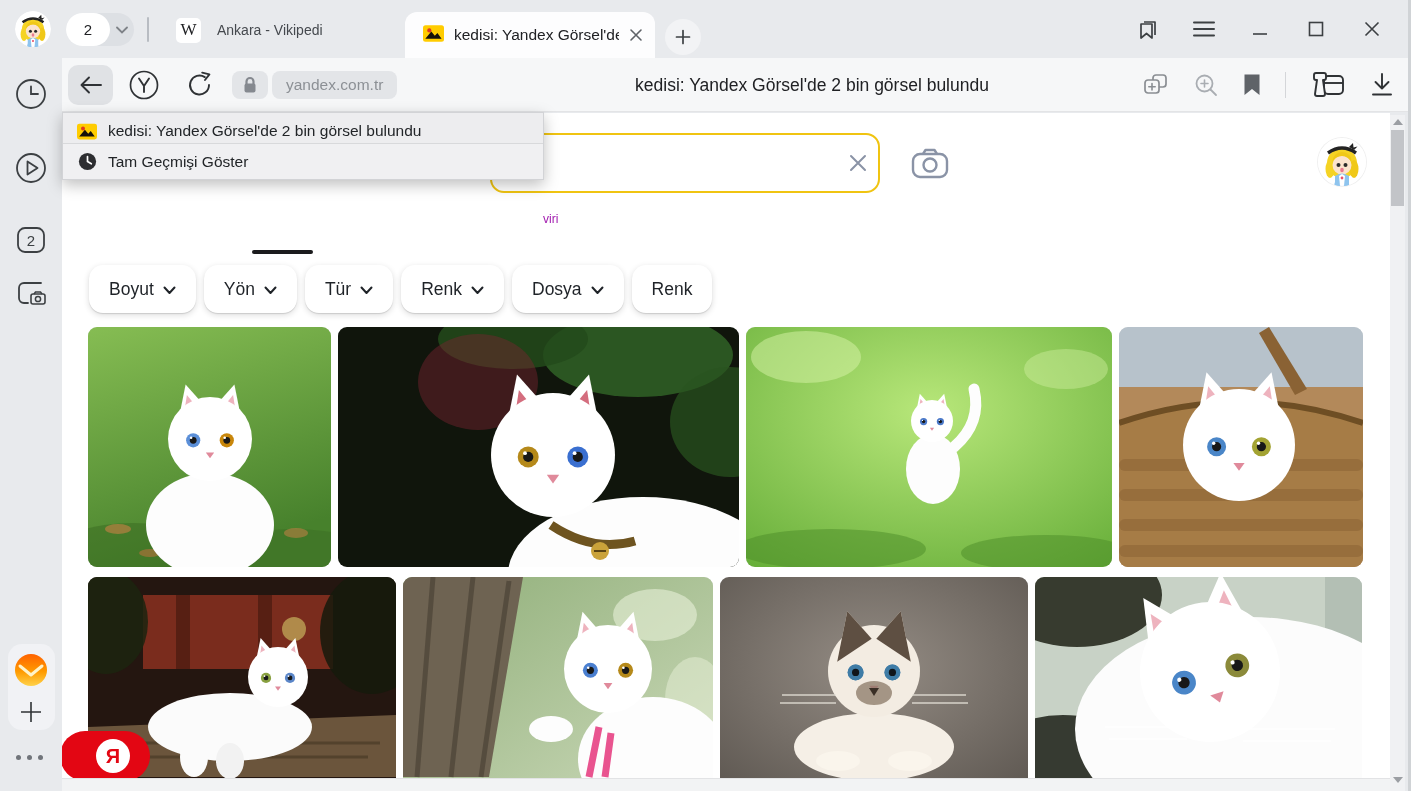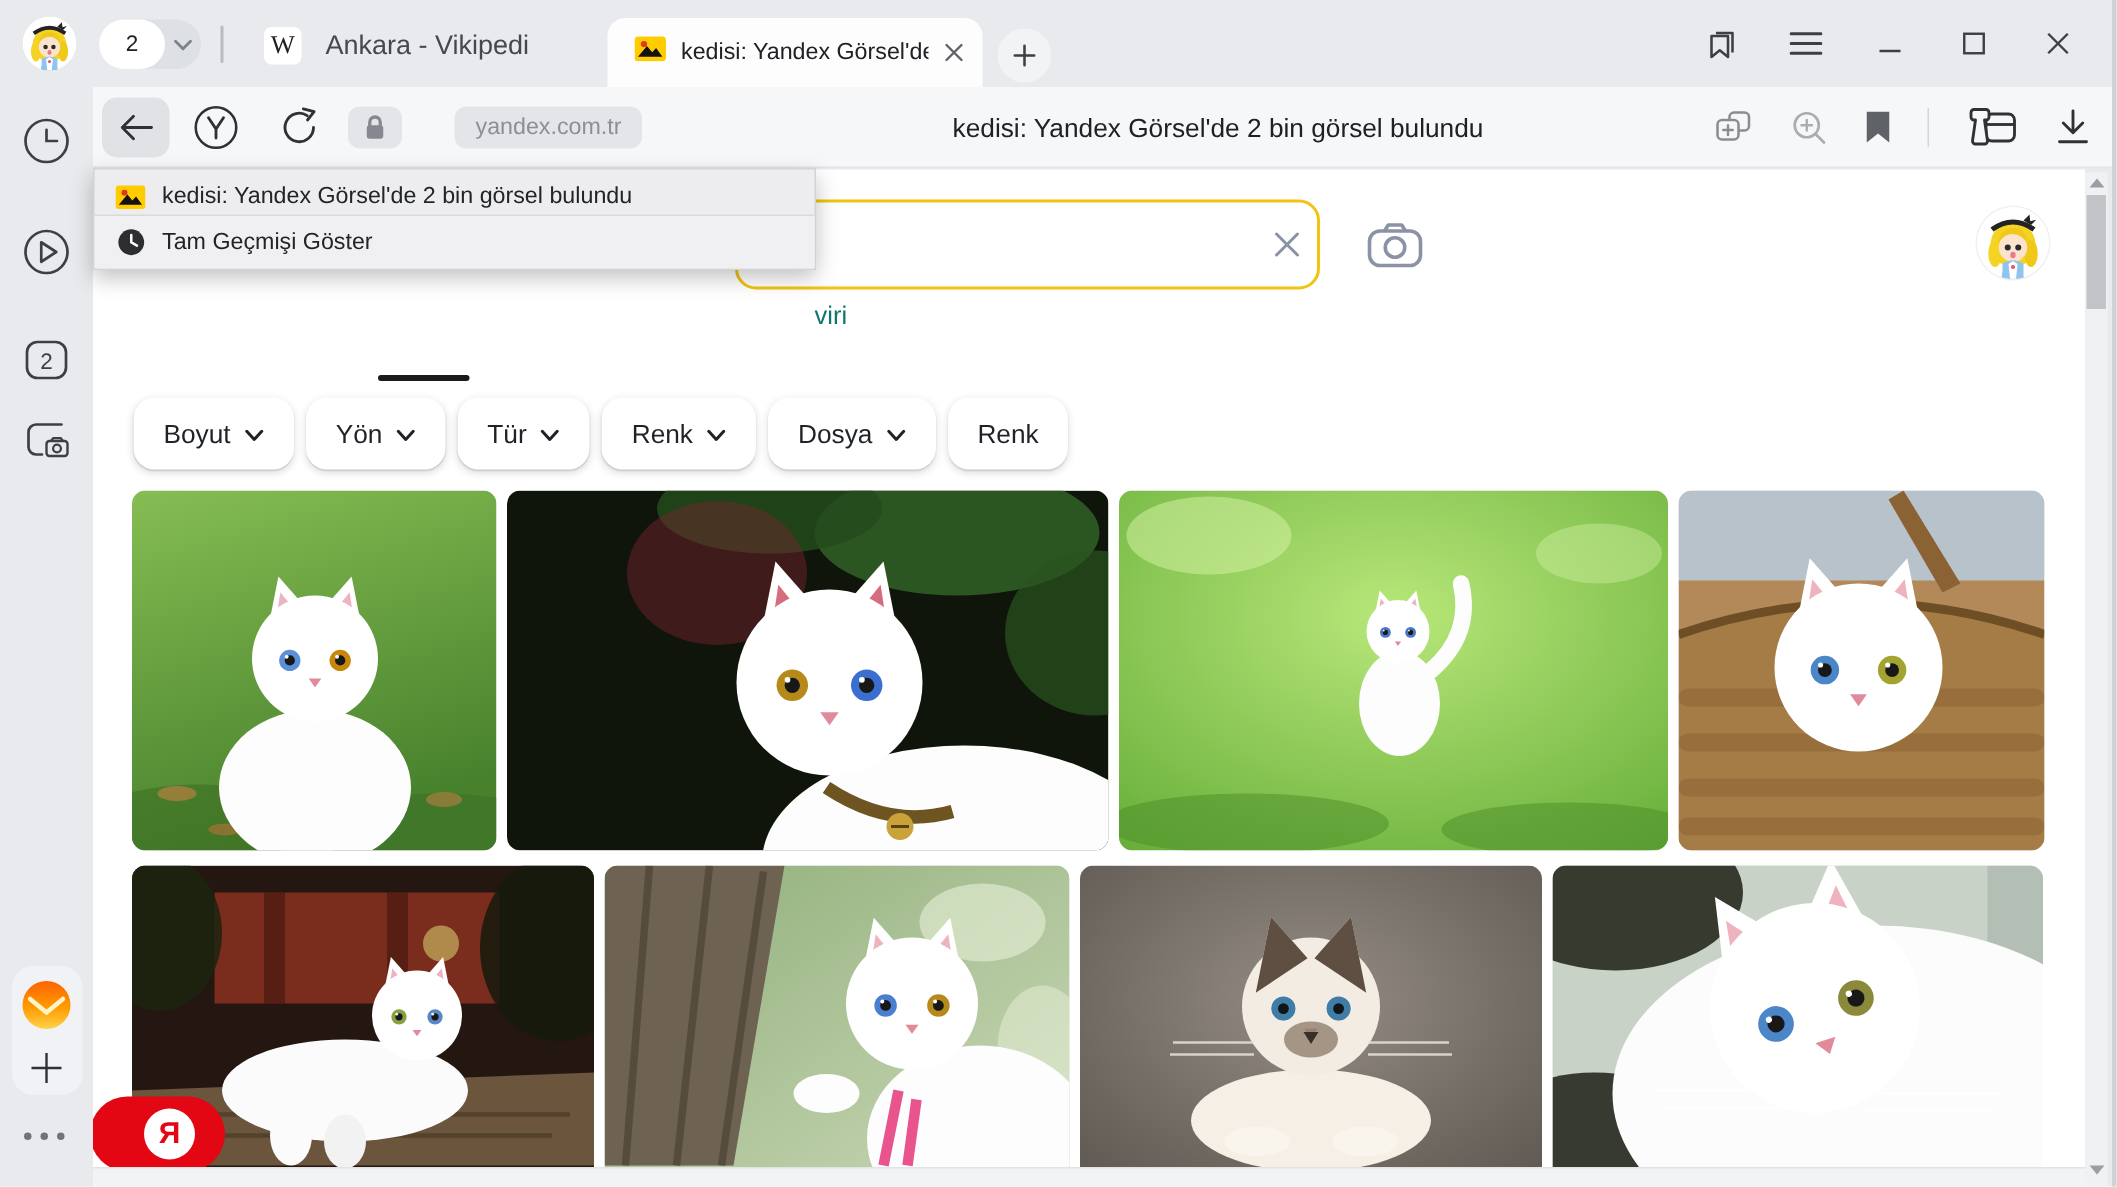--- a/index.html
+++ b/index.html
@@ -9,53 +9,53 @@
 
   
   .titlebar { position:absolute; left:0; top:0; width:100%; height:58px; background:#e8eaed; }
   .tb-avatar { position:absolute; left:15px; top:11px; width:36px; height:36px; border-radius:50%; overflow:hidden; }
   .tab-counter { position:absolute; left:66px; top:13px; width:68px; height:33px; background:#dde0e4; border-radius:17px; display:flex; align-items:center; }
   .tab-counter .num { width:44px; height:33px; background:#fff; border-radius:17px; display:flex; align-items:center; justify-content:center; font-size:15px; color:#202124; }
   .tab-counter .chev { flex:1; display:flex; justify-content:center; }
   .tb-sep { position:absolute; left:147px; top:17px; width:2px; height:25px; background:#b8bcc2; border-radius:1px; }
   .wiki-tab { position:absolute; left:162px; top:12px; width:240px; height:36px; display:flex; align-items:center; gap:16px; padding-left:14px; border-radius:10px; }
   .wiki-fav { width:25px; height:25px; background:#fff; border-radius:5px; display:flex; align-items:center; justify-content:center; font-family:"Liberation Serif", serif; font-size:17px; color:#202124; }
-  .wiki-label { font-size:18px; color:#45494e; }
+  .wiki-label { font-size:14px; color:#45494e; }
   .active-tab { position:absolute; left:405px; top:12px; width:250px; height:46px; background:#fdfdfe; border-radius:12px 12px 0 0; display:flex; align-items:center; padding:0 12px 0 18px; gap:10px; }
   .active-tab .label { font-size:15.5px; color:#202124; white-space:nowrap; overflow:hidden; flex:1; }
   .newtab-btn { position:absolute; left:665px; top:19px; width:36px; height:36px; border-radius:50%; background:#f2f3f5; display:flex; align-items:center; justify-content:center; }
   .tb-right { position:absolute; right:22px; top:11px; height:36px; display:flex; align-items:center; gap:28px; }
   .tb-right .btn { width:28px; height:28px; display:flex; align-items:center; justify-content:center; }
 
   
   .sidebar { position:absolute; left:0; top:58px; width:62px; bottom:0; background:#e8eaed; }
   .sb-btn { position:absolute; left:11px; width:40px; height:40px; display:flex; align-items:center; justify-content:center; }
   .sb-bottom-box { position:absolute; left:8px; top:586px; width:47px; height:86px; background:#f1f2f5; border-radius:14px; }
   .sb-dots { position:absolute; left:16px; top:697px; display:flex; gap:6px; }
   .sb-dots i { width:5px; height:5px; border-radius:50%; background:#70747a; }
 
   
   .toolbar { position:absolute; left:62px; top:58px; right:0; height:54px; background:#f6f7f8; border-bottom:1px solid #e3e4e6; }
   .back-btn { position:absolute; left:6px; top:7px; width:45px; height:40px; background:#e0e2e5; border-radius:10px; display:flex; align-items:center; justify-content:center; }
   .y-btn { position:absolute; left:64px; top:9px; width:36px; height:36px; display:flex; align-items:center; justify-content:center; }
   .refresh-btn { position:absolute; left:120px; top:9px; width:36px; height:36px; display:flex; align-items:center; justify-content:center; }
   .lock-pill { position:absolute; left:170px; top:13px; width:36px; height:28px; background:#e3e5e8; border-radius:8px; display:flex; align-items:center; justify-content:center; }
-  .url-pill { position:absolute; left:210px; top:13px; height:28px; background:#e3e5e8; border-radius:8px; display:flex; align-items:center; padding:0 14px; font-size:15.5px; color:#8c9095;margin-left:31px; }
+  .url-pill { position:absolute; left:210px; top:13px; height:28px; background:#e3e5e8; border-radius:8px; display:flex; align-items:center; padding:0 14px; font-size:15.5px; color:#8c9095; }
   .page-title { position:absolute; left:420px; top:0; width:660px; height:54px; display:flex; align-items:center; justify-content:center; font-size:17.5px; color:#202124; white-space:nowrap; }
   .tbar-right { position:absolute; right:14px; top:8px; height:38px; display:flex; align-items:center; gap:24px; }
   .tbar-right .vsep { width:1px; height:26px; background:#d4d6d9; }
 
   
   .page { position:absolute; left:62px; top:113px; right:18px; bottom:13px; background:#fff; overflow:hidden; }
   .search-box { position:absolute; left:428px; top:20px; width:390px; height:60px; background:#fff; border:2px solid #f0c411; border-radius:14px; display:flex; align-items:center; }
   .search-box input { border:none; outline:none; flex:1; height:100%; font-size:18px; padding:0 14px; border-radius:14px; background:transparent; }
   .search-clear { width:40px; height:40px; display:flex; align-items:center; justify-content:center; }
   .cam-btn { position:absolute; left:846px; top:30px; width:44px; height:40px; display:flex; align-items:center; justify-content:center; }
   .page-avatar { position:absolute; left:1256px; top:25px; width:48px; height:48px; border-radius:50%; background:#fff; overflow:hidden; box-shadow:0 0 0 1px #f0f0f0; }
-  .nav-frag { position:absolute; left:481px; top:88px; font-size:17px; color:#0f766e; }
+  .nav-frag { position:absolute; left:481px; top:99px; font-size:12px; color:#a21caf; }
   .nav-underline { position:absolute; left:190px; top:137px; width:61px; height:4px; background:#1b1b1d; border-radius:2px; }
 
   .filters { position:absolute; left:27px; top:152px; display:flex; gap:8px;justify-content:flex-end; }
   .filter-pill { height:48px; background:#fff; border-radius:14px; box-shadow:0 1px 1px rgba(0,0,0,0.12), 0 2px 6px rgba(0,0,0,0.14); display:flex; align-items:center; padding:0 20px; gap:9px; font-size:17.5px; color:#1f2328; white-space:nowrap; }
 
   .grid-row { position:absolute; display:flex; gap:7px; left:26px; }
   .row1 { top:214px; height:240px; }
   .row2 { top:464px; height:214px; }
   .thumb { border-radius:9px; overflow:hidden; position:relative; background:#ddd; }
   .thumb svg { display:block; width:100%; height:100%; }

